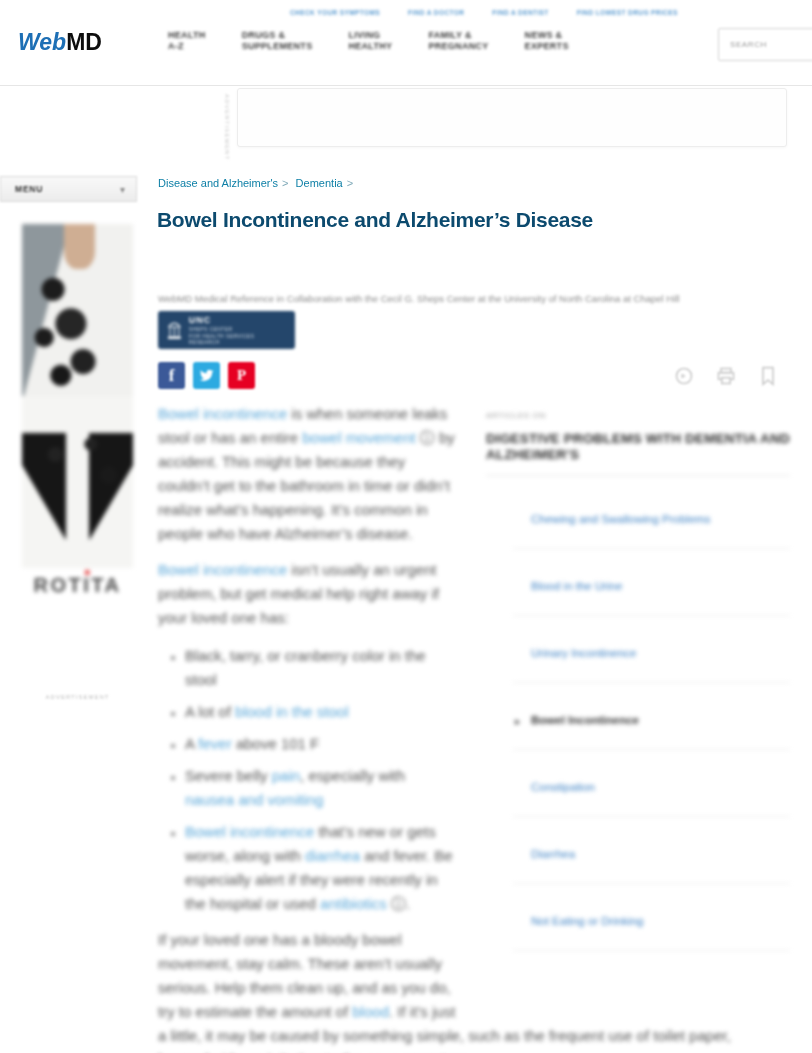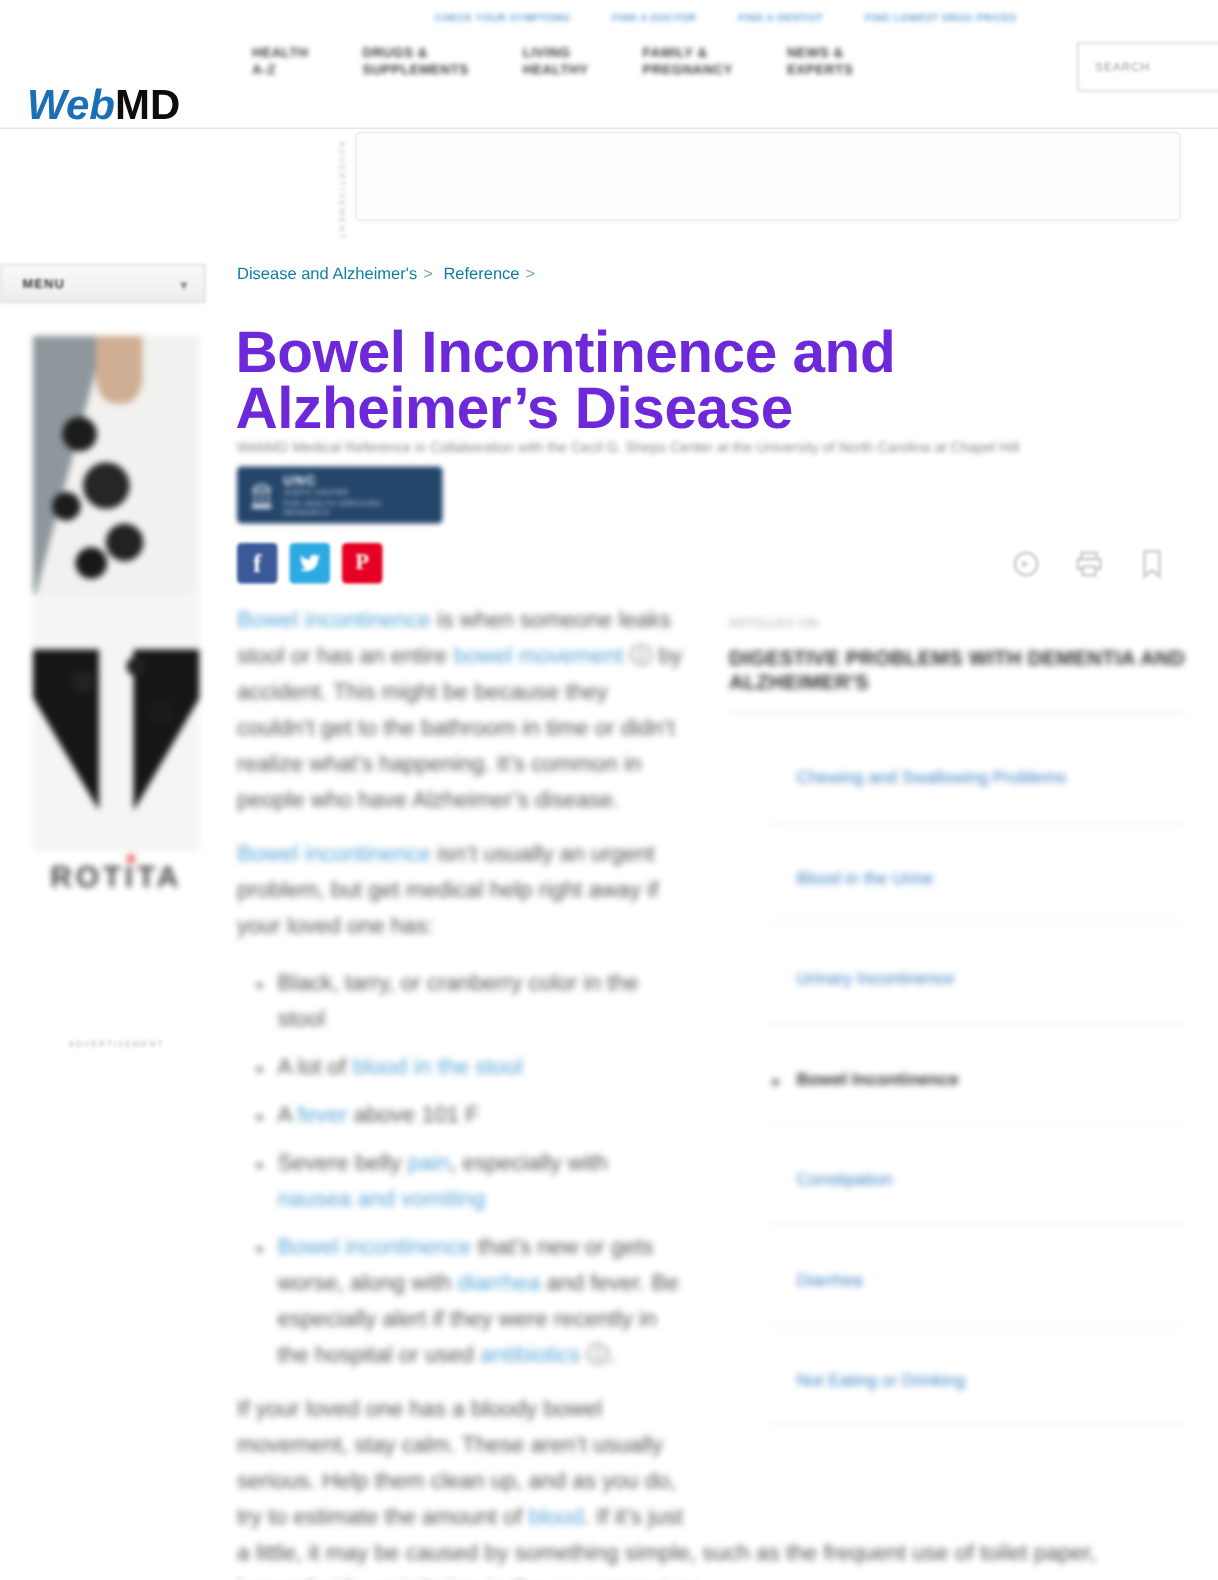--- a/index.html
+++ b/index.html
@@ -7,21 +7,21 @@
   body {
     position:relative; background:#fff; overflow:hidden;
     font-family:"Liberation Sans", sans-serif; color:#555;
   }
   .b1 { filter:blur(1.1px); }
   .b15 { filter:blur(1.6px); }
   .b2 { filter:blur(2.1px); }
 
   
   .header { position:absolute; top:0; left:0; width:812px; height:86px; background:#fff; border-bottom:1px solid #e6e6e6; z-index:5; }
-  .logo { position:absolute; left:18px; top:27px; font-size:28px; line-height:30px; white-space:nowrap;margin-top:28px; }
+  .logo { position:absolute; left:18px; top:27px; font-size:23px; line-height:30px; white-space:nowrap; }
   .logo .web { color:#1d6fb5; font-style:italic; font-weight:bold; }
   .logo .md  { color:#0d0d0d; font-weight:bold; }
   .utility { position:absolute; left:290px; top:9px; display:flex; gap:28px; }
   .utility a { font-size:6.5px; font-weight:bold; color:#5b9bd0; letter-spacing:.4px; white-space:nowrap; text-decoration:none; }
   .nav { position:absolute; left:168px; top:30px; display:flex; }
   .nav-item { margin-right:36px; font-size:9px; font-weight:bold; color:#3a3a3a; line-height:10.5px; letter-spacing:.3px; cursor:pointer; }
   .search-box { position:absolute; left:718px; top:28px; width:140px; height:33px; border:1px solid #d2d2d2; border-radius:2px; background:#fff; padding-left:11px; display:flex; align-items:center; }
   .search-box input { border:none; outline:none; width:80px; font-size:8px; letter-spacing:.6px; color:#777; font-family:"Liberation Sans",sans-serif; }
   .search-box input::placeholder { color:#9a9a9a; }
 
@@ -61,21 +61,21 @@
     background-repeat:no-repeat; }
   .rotita { margin-top:6px; text-align:center; font-size:20px; font-weight:bold; letter-spacing:2.5px; color:#4b4b4b; white-space:nowrap; }
   .rotita .ri { position:relative; }
   .rotita .ri .dot { position:absolute; top:-4px; left:50%; transform:translateX(-50%); width:4.5px; height:4.5px; border-radius:50%; background:#e23b3b; }
   .left-ad-label { position:absolute; left:22px; top:694px; width:111px; text-align:center; font-size:6px; color:#bfbfbf; letter-spacing:1px; }
 
   
   .breadcrumb { position:absolute; left:158px; top:177px; font-size:11px; color:#0d7fa6; }
   .breadcrumb a { color:#0d7fa6; text-decoration:none; cursor:pointer; }
   .breadcrumb .sep { color:#7fa9b8; margin:0 4px; }
-  .page-title { position:absolute; left:157px; top:217px; width:610px; font-size:39px; line-height:37px; font-weight:bold; color:#6d28d9; letter-spacing:-.3px; }
+  .page-title { position:absolute; left:157px; top:201px; width:610px; font-size:21px; line-height:37px; font-weight:bold; color:#0c4a6e; letter-spacing:-.3px; }
   .byline { position:absolute; left:158px; top:293px; width:600px; font-size:9.5px; color:#8a8a8a; }
   .unc-badge { position:absolute; left:158px; top:311px; width:137px; height:38px; background:#24466b; border-radius:3px; display:flex; align-items:center; padding:4px 9px; cursor:pointer; }
   .unc-badge .btxt { margin-left:7px; color:#fff; line-height:1.25; }
   .unc-badge .org { font-size:9px; font-weight:bold; letter-spacing:1px; }
   .unc-badge .sub { font-size:5px; letter-spacing:.4px; color:#cdd8e4; }
 
   .share-row { position:absolute; left:158px; top:362px; display:flex; gap:8px; }
   .share-btn { width:27px; height:27px; border-radius:3px; display:flex; align-items:center; justify-content:center; color:#fff; cursor:pointer; }
   .share-btn.fb { background:#3b5998; font-family:"Liberation Serif",serif; font-weight:bold; font-size:17px; }
   .share-btn.tw { background:#2caae1; }
@@ -157,21 +157,21 @@
   <div class="ad-img2">
     <div class="vshape"></div>
     <div class="dots"></div>
   </div>
   <div class="rotita"><span>ROT</span><span class="ri"><span>I</span><span class="dot"></span></span><span>TA</span></div>
 </div>
 <div class="left-ad-label b1">ADVERTISEMENT</div>
 
 <div class="breadcrumb">
   <a>Disease and Alzheimer's</a><span class="sep">&gt;</span>
-  <a>Reference</a><span class="sep">&gt;</span>
+  <a>Dementia</a><span class="sep">&gt;</span>
 </div>
 
 <h1 class="page-title">Bowel Incontinence and Alzheimer’s Disease</h1>
 
 <div class="byline b15">WebMD Medical Reference in Collaboration with the Cecil G. Sheps Center at the University of North Carolina at Chapel Hill</div>
 
 <div class="unc-badge b15">
   <svg class="well" width="15" height="22" viewBox="0 0 15 22">
     <path d="M2 7 Q7.5 1 13 7" fill="none" stroke="#fff" stroke-width="1.2"></path>
     <line x1="1" y1="8" x2="14" y2="8" stroke="#fff" stroke-width="1"></line>

